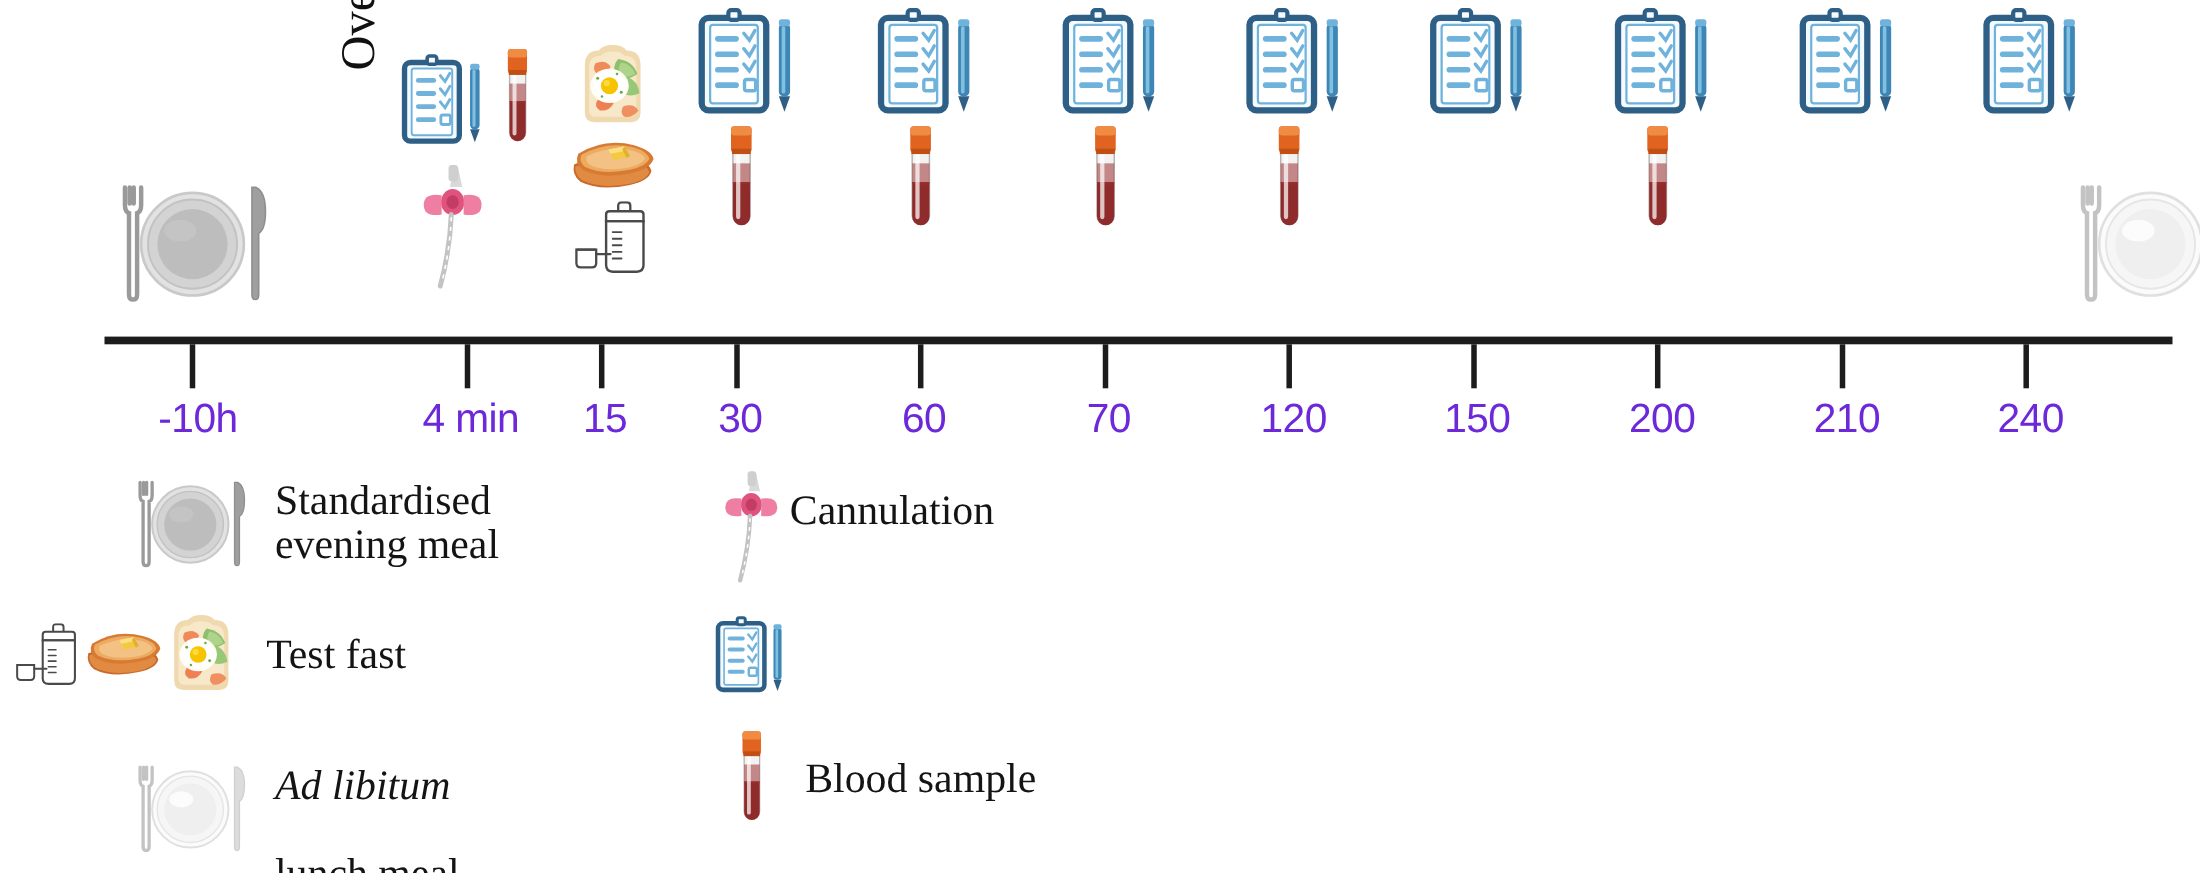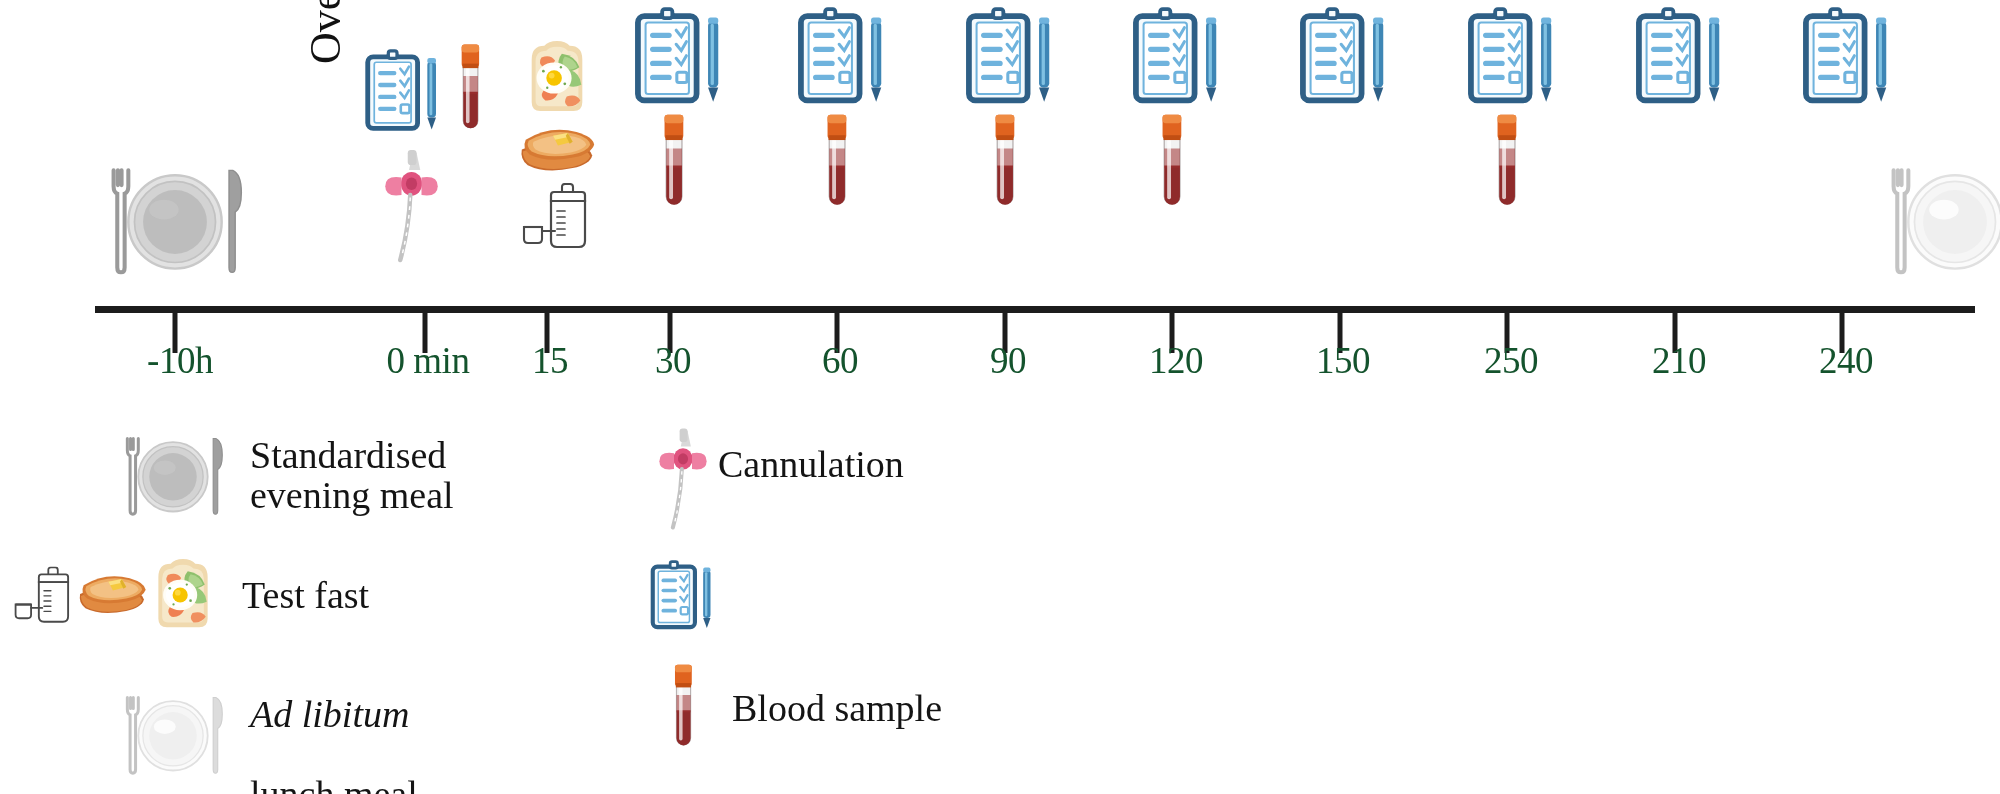--- a/index.html
+++ b/index.html
@@ -34,25 +34,25 @@
   .tick {
     position: absolute;
     top: 313px;
     width: 5px;
     height: 40px;
     background: #1c1c1c;
     transform: translateX(-2.5px);
   }
   .tick-label {
     position: absolute;
-    top: 339px;
-    font-family: Liberation Serif, serif;
+    top: 360px;
+    font-family: Liberation Sans, sans-serif;
     font-size: 37px;
     font-weight: 400;
-    color: #14532d;
+    color: #6d28d9;
     white-space: nowrap;
     transform: translateX(-50%);
     letter-spacing: -0.5px;
   }
 
   
   .overnight-fast {
     position: absolute;
     left: 300px;
     top: 12px;
@@ -356,28 +356,28 @@
   <div class="tick" style="left:670px"></div>
   <div class="tick" style="left:837px"></div>
   <div class="tick" style="left:1005px"></div>
   <div class="tick" style="left:1172px"></div>
   <div class="tick" style="left:1340px"></div>
   <div class="tick" style="left:1507px"></div>
   <div class="tick" style="left:1675px"></div>
   <div class="tick" style="left:1842px"></div>
 
   <div class="tick-label" style="left:180px">-10h</div>
-  <div class="tick-label" style="left:428px">0 min</div>
+  <div class="tick-label" style="left:428px">4 min</div>
   <div class="tick-label" style="left:550px">15</div>
   <div class="tick-label" style="left:673px">30</div>
   <div class="tick-label" style="left:840px">60</div>
-  <div class="tick-label" style="left:1008px">90</div>
+  <div class="tick-label" style="left:1008px">70</div>
   <div class="tick-label" style="left:1176px">120</div>
   <div class="tick-label" style="left:1343px">150</div>
-  <div class="tick-label" style="left:1511px">250</div>
+  <div class="tick-label" style="left:1511px">200</div>
   <div class="tick-label" style="left:1679px">210</div>
   <div class="tick-label" style="left:1846px">240</div>
 
   <div class="legend">
 
     <div class="legend-col-left">
 
       <div class="legend-row" style="left:118px; top:0px;">
         <div class="legend-icon" style="width:110px; height:86px;">
           <svg width="108" height="84" viewBox="0 0 118 92">

